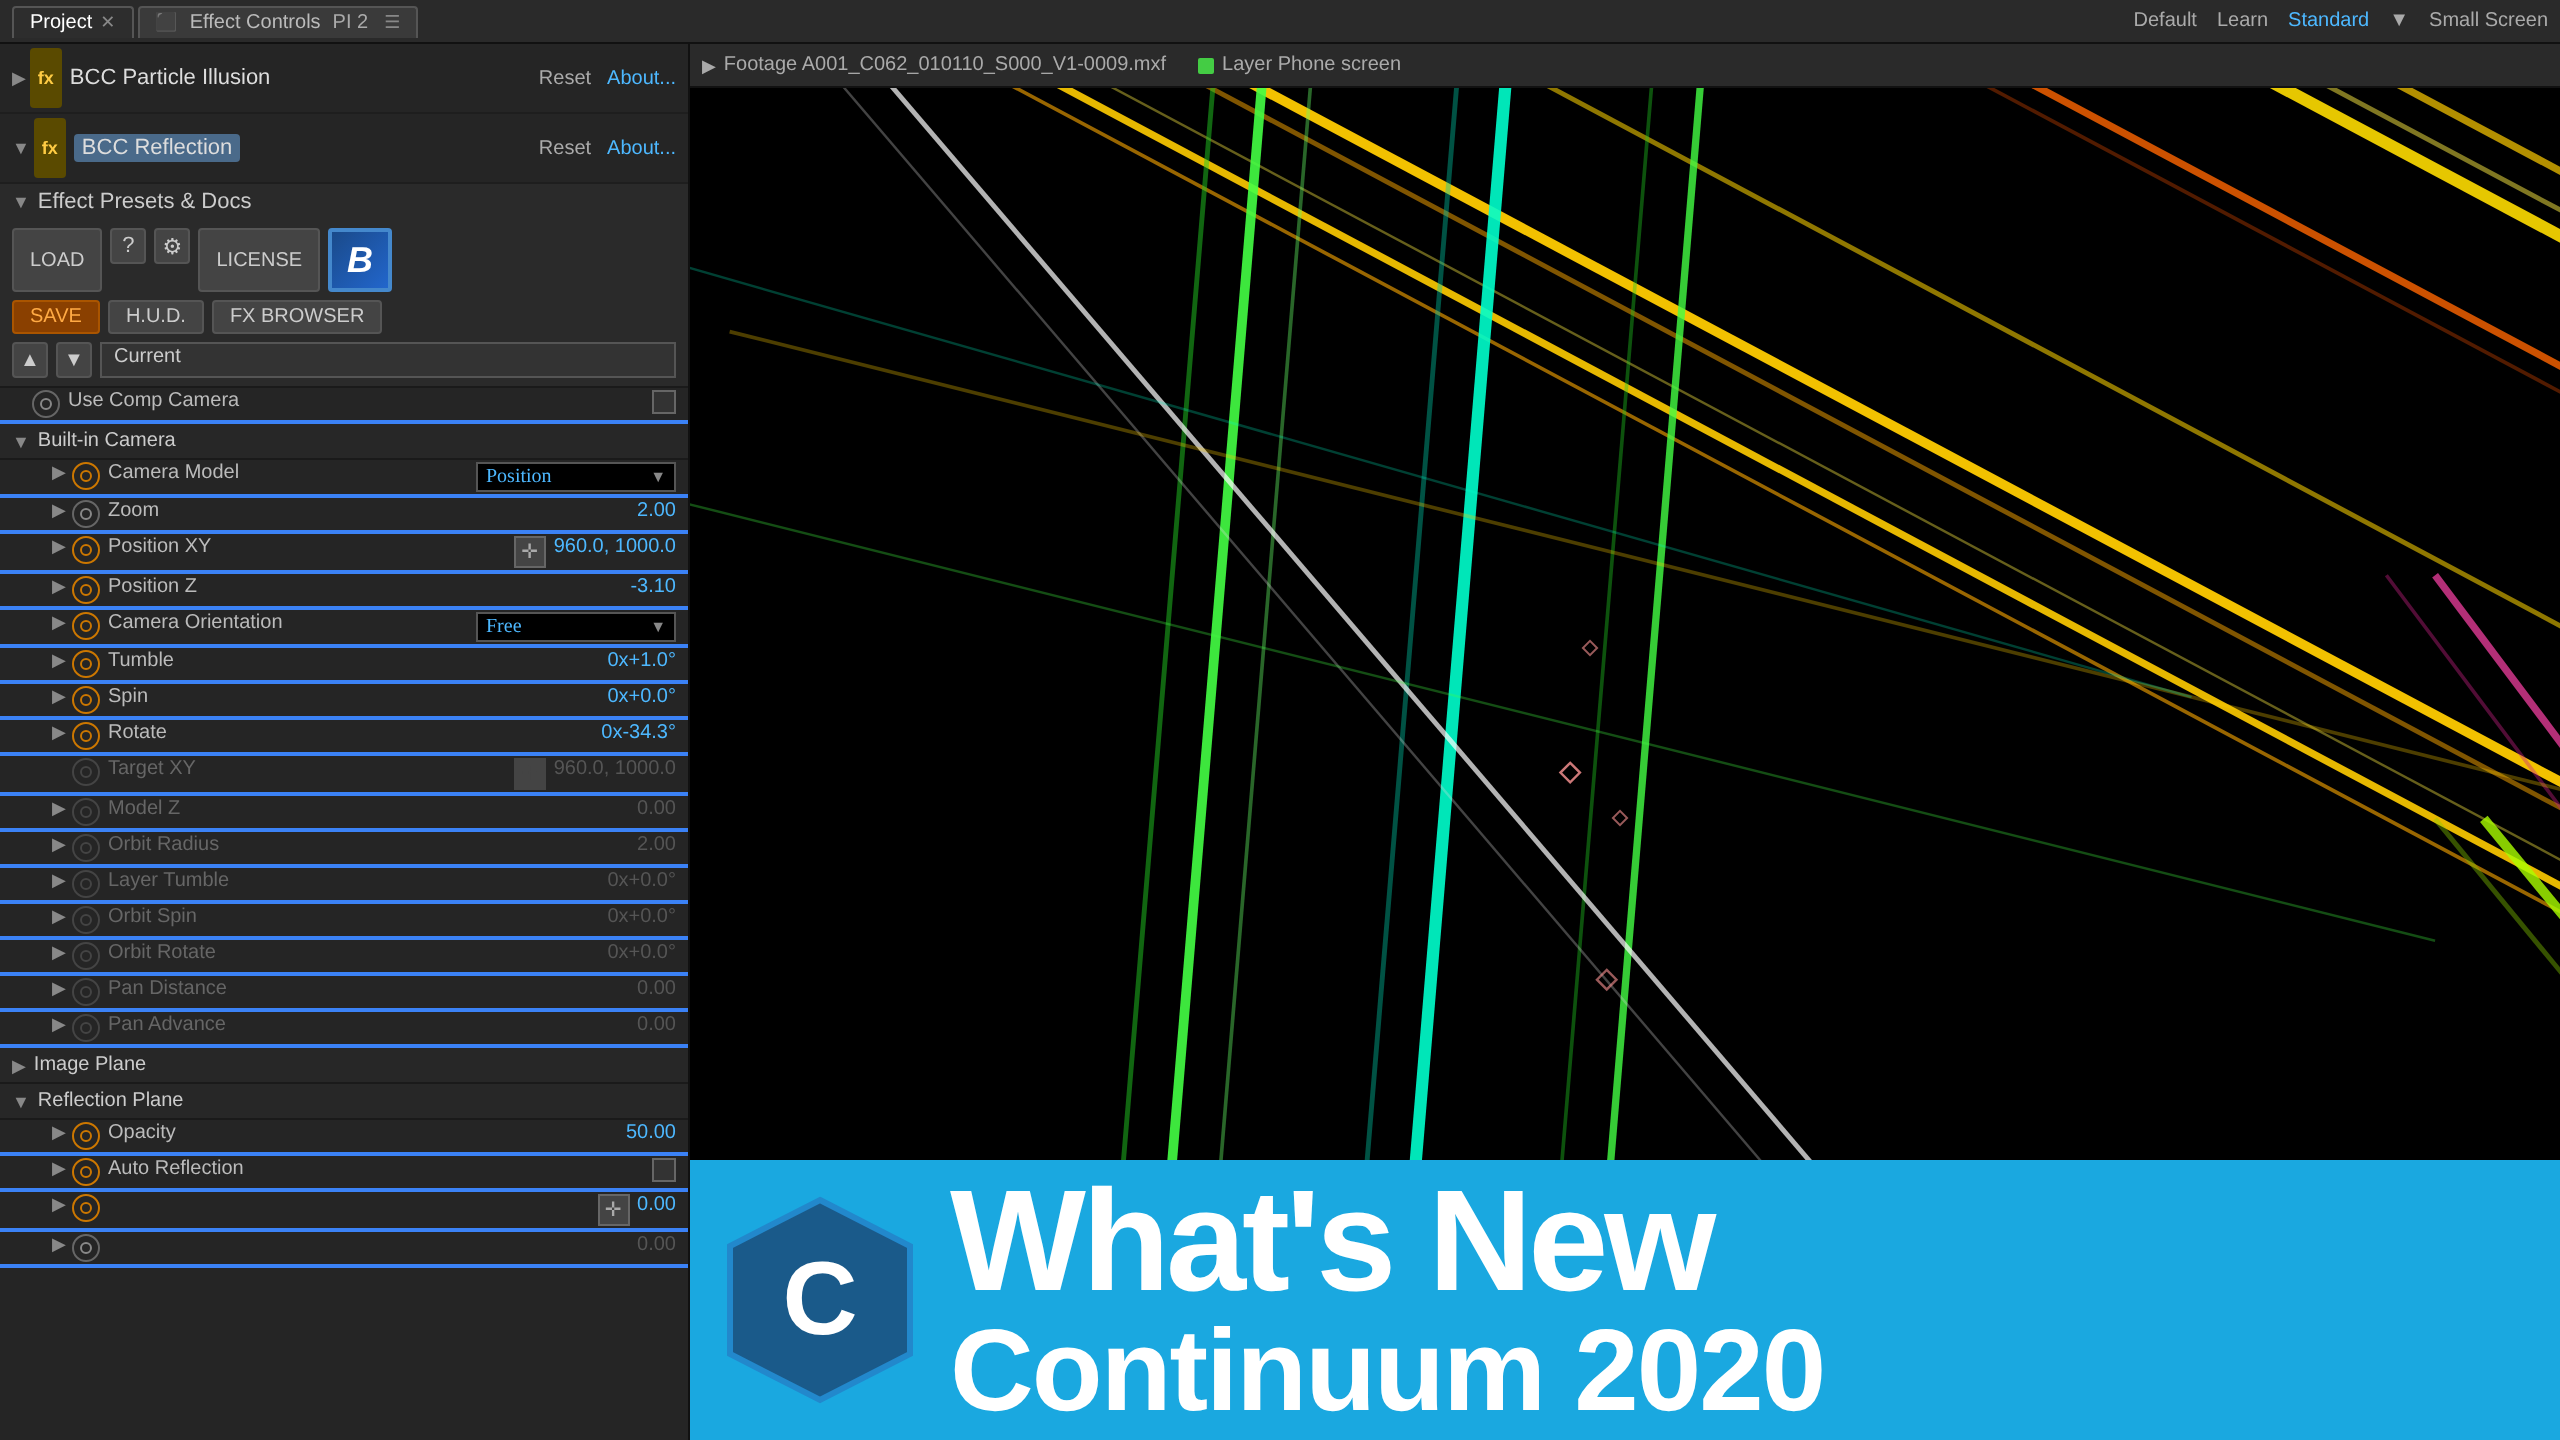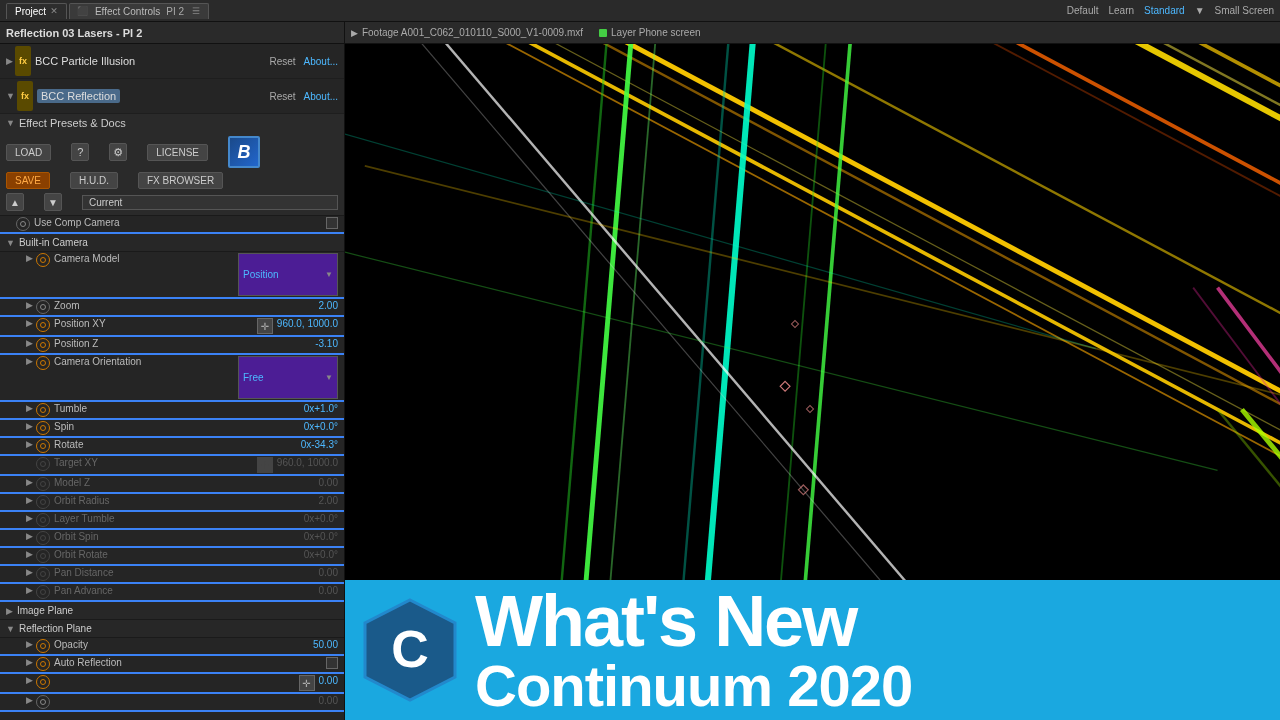--- a/index.html
+++ b/index.html
@@ -161,22 +161,21 @@
       margin-left: 4px;
     }
     .presets-controls {
       padding: 4px 6px;
       display: flex;
       flex-direction: column;
       gap: 4px;
     }
     .presets-row {
       display: flex;
-      align-items: center;
-      gap: 20px;
+      gap: 4px;
     }
     .preset-btn {
       background: #444;
       color: #ccc;
       border: 1px solid #555;
       padding: 2px 8px;
       font-size: 10px;
       cursor: pointer;
       border-radius: 2px;
     }
@@ -295,30 +294,31 @@
       height: 16px;
       display: flex;
       align-items: center;
       justify-content: center;
       font-size: 10px;
       cursor: pointer;
       margin-right: 4px;
     }
 
     .dropdown-val {
-      background: #4c1d95;
+      background: #000000;
       border: 1px solid #555;
       color: #4db8ff;
-      padding: 15px 4px;
+      padding: 1px 4px;
       font-size: 10px;
       display: flex;
       align-items: center;
       gap: 4px;
       cursor: pointer;
       min-width: 100px;
+      font-family: Liberation Serif, serif;
     }
     .dropdown-arrow {
       color: #888;
       font-size: 8px;
       margin-left: auto;
     }
 
     .section-header {
       display: flex;
       align-items: center;
@@ -463,23 +463,20 @@
     <span>Learn</span>
     <span class="active-link">Standard</span>
     <span>▼</span>
     <span>Small Screen</span>
   </div>
 </div>
 
 <div class="main-layout">
 
   <div class="left-panel">
-    <div class="panel-header">
-      <span style="font-size:11px;font-weight:bold;color:#ddd;">Reflection 03 Lasers - PI 2</span>
-    </div>
 
     <div class="panel-content">
 
       <div class="effect-row">
         <span style="color:#888;font-size:9px;margin-right:2px">▶</span>
         <span class="fx-badge">fx</span>
         <span class="effect-name">BCC Particle Illusion</span>
         <span class="effect-reset">Reset</span>
         <span class="effect-about">About...</span>
       </div>

